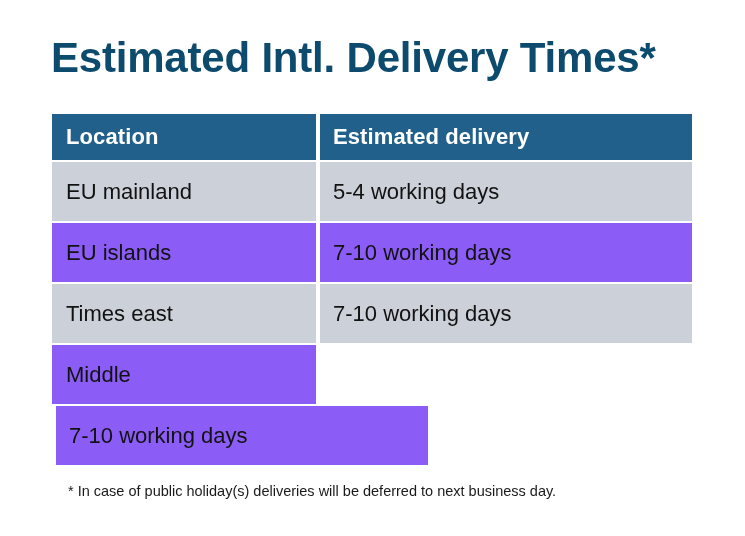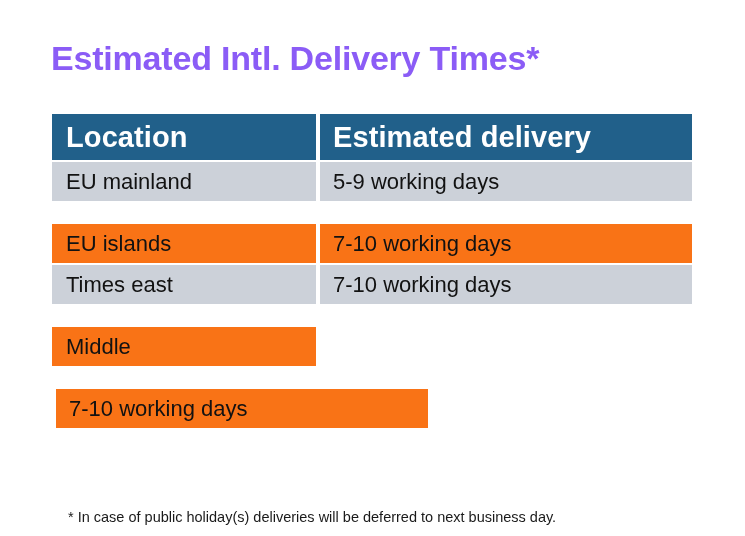--- a/index.html
+++ b/index.html
@@ -24,25 +24,25 @@
     width: 745px;
     height: 536px;
   }
 
   
   .title {
     position: absolute;
     left: 51px;
     top: 36px;
     width: 660px;
-    font-size: 34px;
+    font-size: 42px;
     line-height: 44px;
     font-weight: 700;
     letter-spacing: -0.2px;
-    color: #8b5cf6;
+    color: #0c4a6e;
     white-space: nowrap;
   }
 
   
   .table {
     position: absolute;
     left: 52px;
     top: 114px;
     width: 640px;
   }
@@ -77,58 +77,56 @@
     padding-right: 0;
   }
 
   
   .row-header .cell {
     height: 46px;
     background: #21608a;
   }
   .row-header .cell-text {
     color: #ffffff;
-    font-size: 29px;
+    font-size: 22px;
     font-weight: 700;
     letter-spacing: 0.1px;
     line-height: 26px;
     white-space: nowrap;
   }
 
   
   .row-body .cell {
-    height: 39px;
+    height: 59px;
   }
   .row-body.stripe-dark .cell {
     background: #ccd1d9;
   }
   .row-body.stripe-light .cell {
-    background: #f97316;
-    margin-top: 21px;
+    background: #8b5cf6;
   }
   .row-body .cell-text {
     color: #121212;
     font-size: 22px;
     font-weight: 400;
     line-height: 26px;
     white-space: nowrap;
   }
 
   
   .footnote {
     position: absolute;
     left: 68px;
     top: 481px;
     width: 640px;
     font-size: 14.5px;
     line-height: 20px;
     font-weight: 400;
     color: #1a1a1a;
     white-space: nowrap;
-    margin-top: 26px;
   }
 </style>
 </head>
 <body>
 
 <div class="page">
 
   <div class="title">Estimated Intl. Delivery Times*</div>
 
   <div class="table">
@@ -142,21 +140,21 @@
         <span class="cell-text">Estimated delivery</span>
       </div>
     </div>
 
     <div class="row row-body stripe-dark">
       <div class="cell col-location">
         <span class="cell-text">EU mainland</span>
       </div>
       <div class="col-gap"></div>
       <div class="cell col-delivery">
-        <span class="cell-text">5-9 working days</span>
+        <span class="cell-text">5-4 working days</span>
       </div>
     </div>
 
     <div class="row row-body stripe-light">
       <div class="cell col-location">
         <span class="cell-text">EU islands</span>
       </div>
       <div class="col-gap"></div>
       <div class="cell col-delivery">
         <span class="cell-text">7-10 working days</span>

